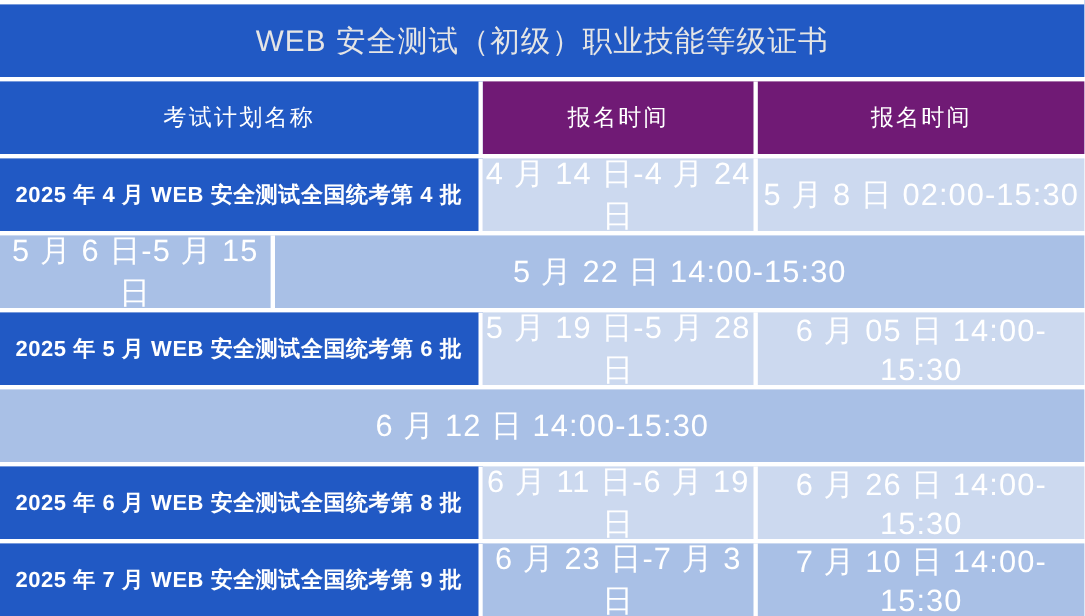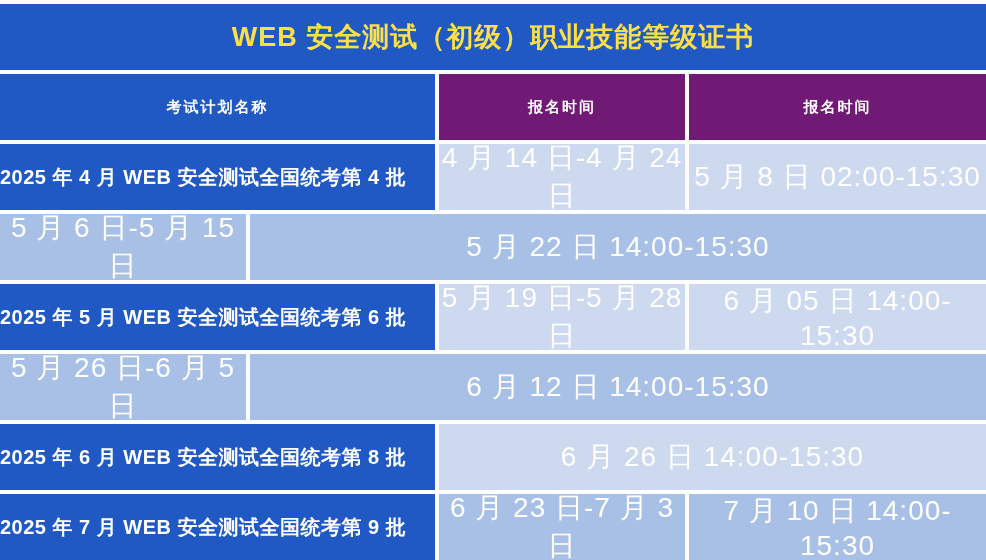--- a/index.html
+++ b/index.html
@@ -28,23 +28,23 @@
     height: 70px;
     flex: 0 0 70px;
     background: #2159c4;
     display: flex;
     align-items: center;
     justify-content: center;
     border-top: 4px solid #ffffff;
     box-sizing: border-box;
   }
   .title-text {
-    color: #fde047;
+    color: #e5e5e5;
     font-size: 27px;
-    font-weight: bold;
+    font-weight: normal;
     letter-spacing: 1px;
     line-height: 1;
     white-space: nowrap;
   }
 
   
   .row {
     display: flex;
     width: 100%;
     box-sizing: border-box;
@@ -73,22 +73,22 @@
   .col-exam {
     flex: 1 1 auto;
   }
 
   
   .header-row {
     height: 70px;
     flex: 0 0 70px;
   }
   .header-row .cell {
-    font-size: 15px;
-    font-weight: bold;
+    font-size: 21px;
+    font-weight: normal;
     letter-spacing: 2px;
   }
   .header-row .col-name {
     background: #2159c4;
   }
   .header-row .col-signup,
   .header-row .col-exam {
     background: #701a75;
   }
 
@@ -96,20 +96,21 @@
   .data-row {
     height: 70px;
     flex: 0 0 70px;
   }
   .data-row .col-name {
     background: #2159c4;
     font-size: 20px;
     font-weight: bold;
     letter-spacing: 0.5px;
     justify-content: flex-start;
+    padding-left: 14px;
     text-align: right;
   }
   .data-row .col-signup,
   .data-row .col-exam {
     font-size: 28px;
     font-weight: normal;
     letter-spacing: 1px;
   }
   .data-row.tint-light .col-signup,
   .data-row.tint-light .col-exam {
@@ -144,25 +145,25 @@
       <div class="row data-row tint-dark">
         <div class="cell col-signup">5 月 6 日-5 月 15 日</div>
         <div class="cell col-exam">5 月 22 日  14:00-15:30</div>
       </div>
       <div class="row data-row tint-light">
         <div class="cell col-name">2025 年 5 月 WEB 安全测试全国统考第 6 批</div>
         <div class="cell col-signup">5 月 19 日-5 月 28 日</div>
         <div class="cell col-exam">6 月 05 日  14:00-15:30</div>
       </div>
       <div class="row data-row tint-dark">
-        <div class="cell col-signup">5 月 26 日-6 月 5 日</div>
         <div class="cell col-exam">6 月 12 日  14:00-15:30</div>
       </div>
       <div class="row data-row tint-light">
         <div class="cell col-name">2025 年 6 月 WEB 安全测试全国统考第 8 批</div>
+        <div class="cell col-signup">6 月 11 日-6 月 19 日</div>
         <div class="cell col-exam">6 月 26 日  14:00-15:30</div>
       </div>
       <div class="row data-row tint-dark">
         <div class="cell col-name">2025 年 7 月 WEB 安全测试全国统考第 9 批</div>
         <div class="cell col-signup">6 月 23 日-7 月 3 日</div>
         <div class="cell col-exam">7 月 10 日  14:00-15:30</div>
       </div>
     </div>
 
 </div>

